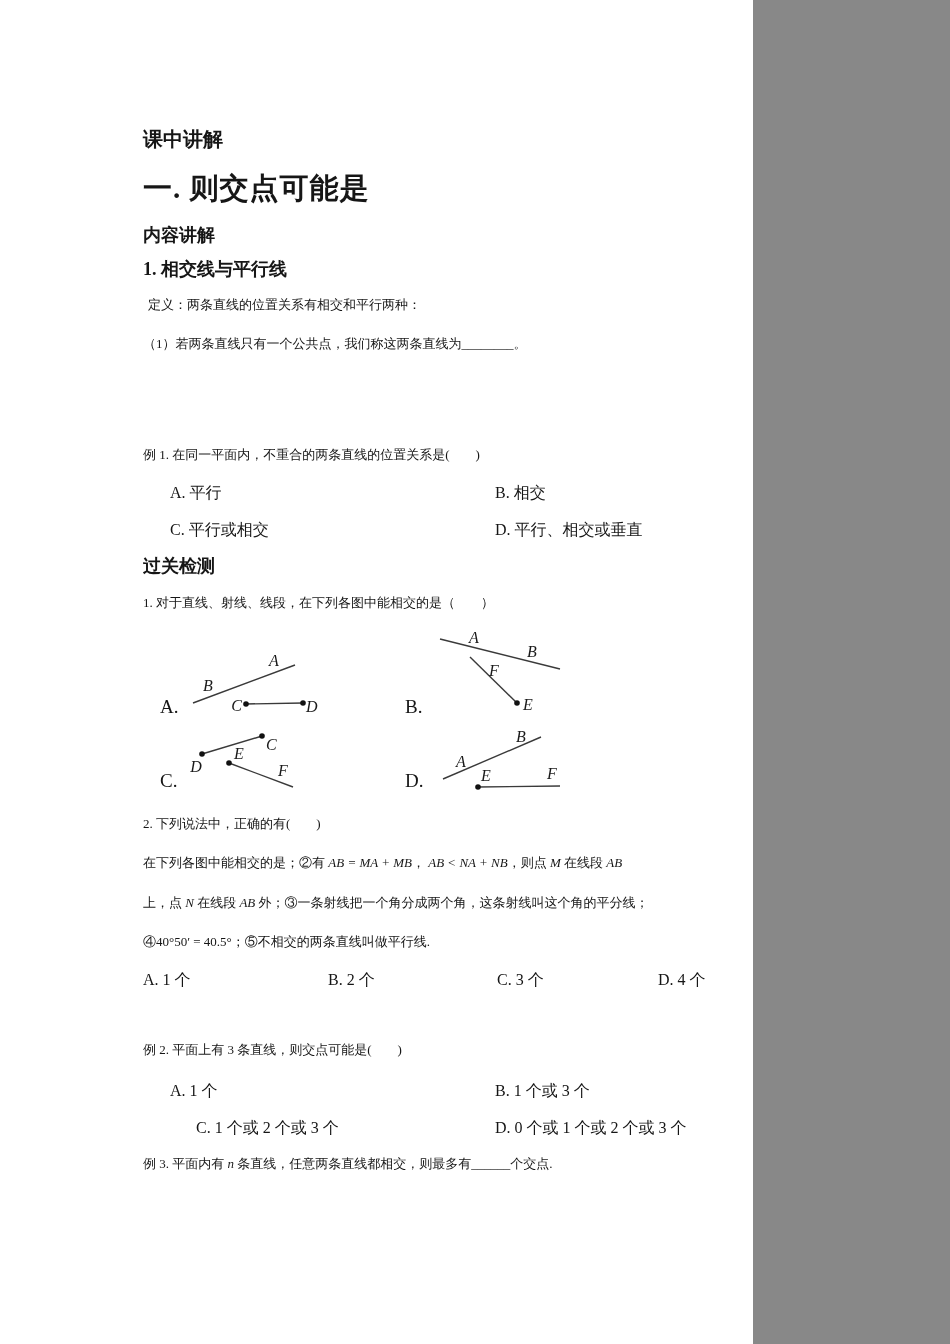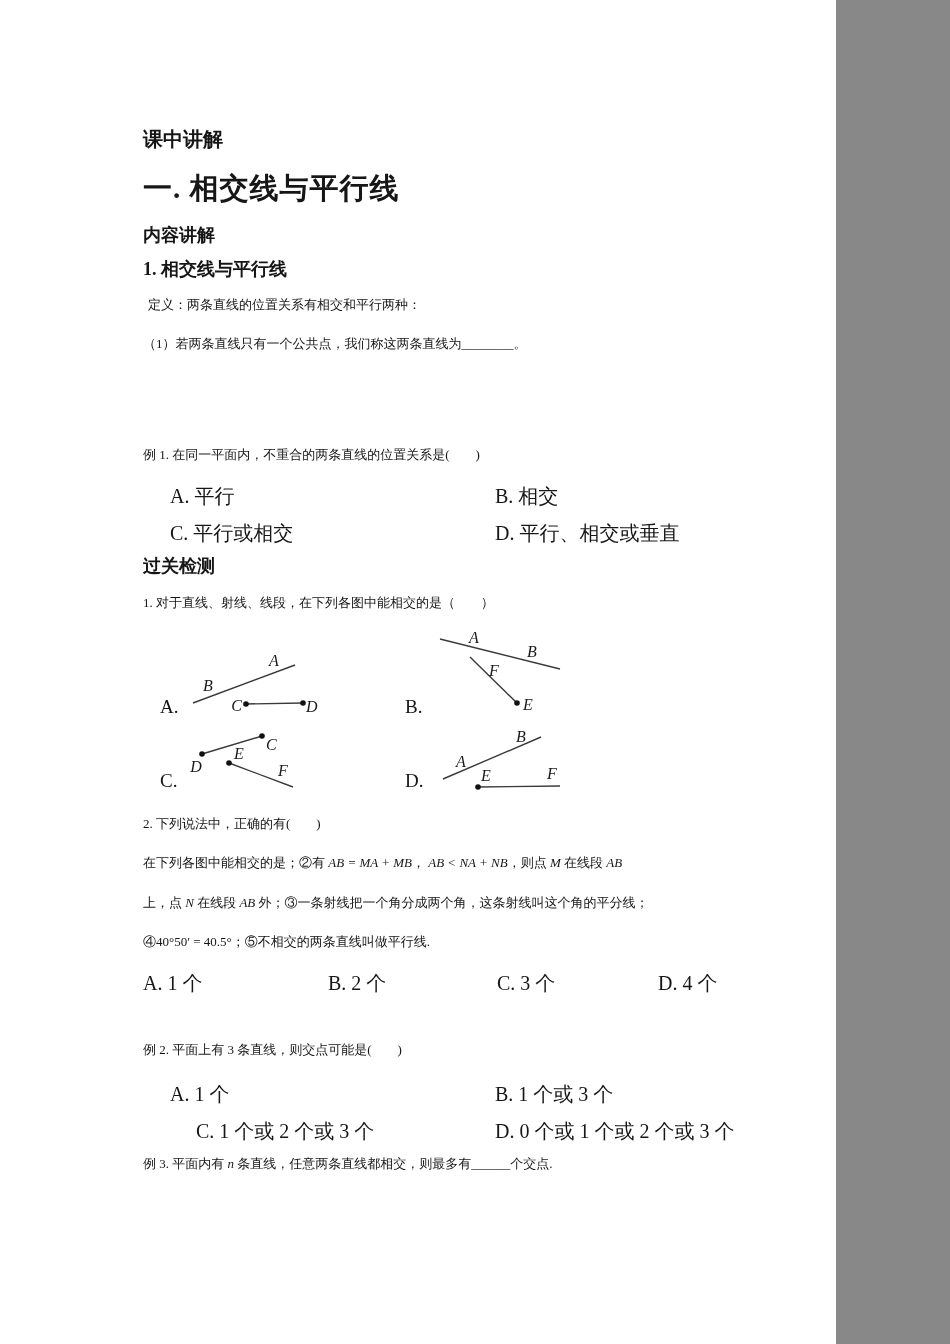--- a/index.html
+++ b/index.html
@@ -1,48 +1,48 @@
 <!DOCTYPE html>
 <html><head>
 <meta charset="utf-8">
 <style>
   html,body{margin:0;padding:0;background:#888;}
   .page{
     position:relative;
-    width:836px;height:1344px;
+    width:753px;height:1344px;
     background:#ffffff;
     font-family:"Liberation Serif", serif;
     color:#161616;
     overflow:hidden;
   }
   .line{
     position:absolute;
     font-size:13px;
     line-height:1.25;
     white-space:pre;
   }
   .kicker{font-size:20px;font-weight:bold;}
   .heading{font-size:29px;font-weight:bold;letter-spacing:1px;}
   .sub{font-size:18px;font-weight:bold;}
   .math{font-family:"Liberation Serif", serif;font-style:italic;}
   .mupright{font-family:"Liberation Serif", serif;font-style:normal;}
-  .opt{position:absolute;font-size:20px;white-space:pre;}
+  .opt{position:absolute;font-size:16px;white-space:pre;}
   .figletter{position:absolute;font-size:19px;}
   svg{position:absolute;overflow:visible;}
   svg text{font-family:"Liberation Serif", serif;font-style:italic;font-size:16px;fill:#1a1a1a;}
   .stroke{stroke:#3a3a3a;stroke-width:1.4;fill:none;}
   .dot{fill:#111;stroke:none;}
 </style>
 </head>
 <body>
 
 <div class="page">
 
   <div class="line kicker" style="left:143px;top:127px;">课中讲解</div>
-  <div class="line heading" style="left:143px;top:170px;">一. 相交线与平行线</div>
+  <div class="line heading" style="left:143px;top:170px;">一. 则交点可能是</div>
   <div class="line sub" style="left:143px;top:224px;">内容讲解</div>
   <div class="line sub" style="left:143px;top:258px;">1. 相交线与平行线</div>
 
   <div class="line" style="left:148px;top:297px;">定义：两条直线的位置关系有相交和平行两种：</div>
   <div class="line" style="left:143px;top:336px;">（1）若两条直线只有一个公共点，我们称这两条直线为________。</div>
 
   <div class="line" style="left:143px;top:447px;">例 1. 在同一平面内，不重合的两条直线的位置关系是(　　)</div>
   <span class="opt" style="left:170px;top:483px;">A. 平行</span>
   <span class="opt" style="left:495px;top:483px;">B. 相交</span>
   <span class="opt" style="left:170px;top:520px;">C. 平行或相交</span>

